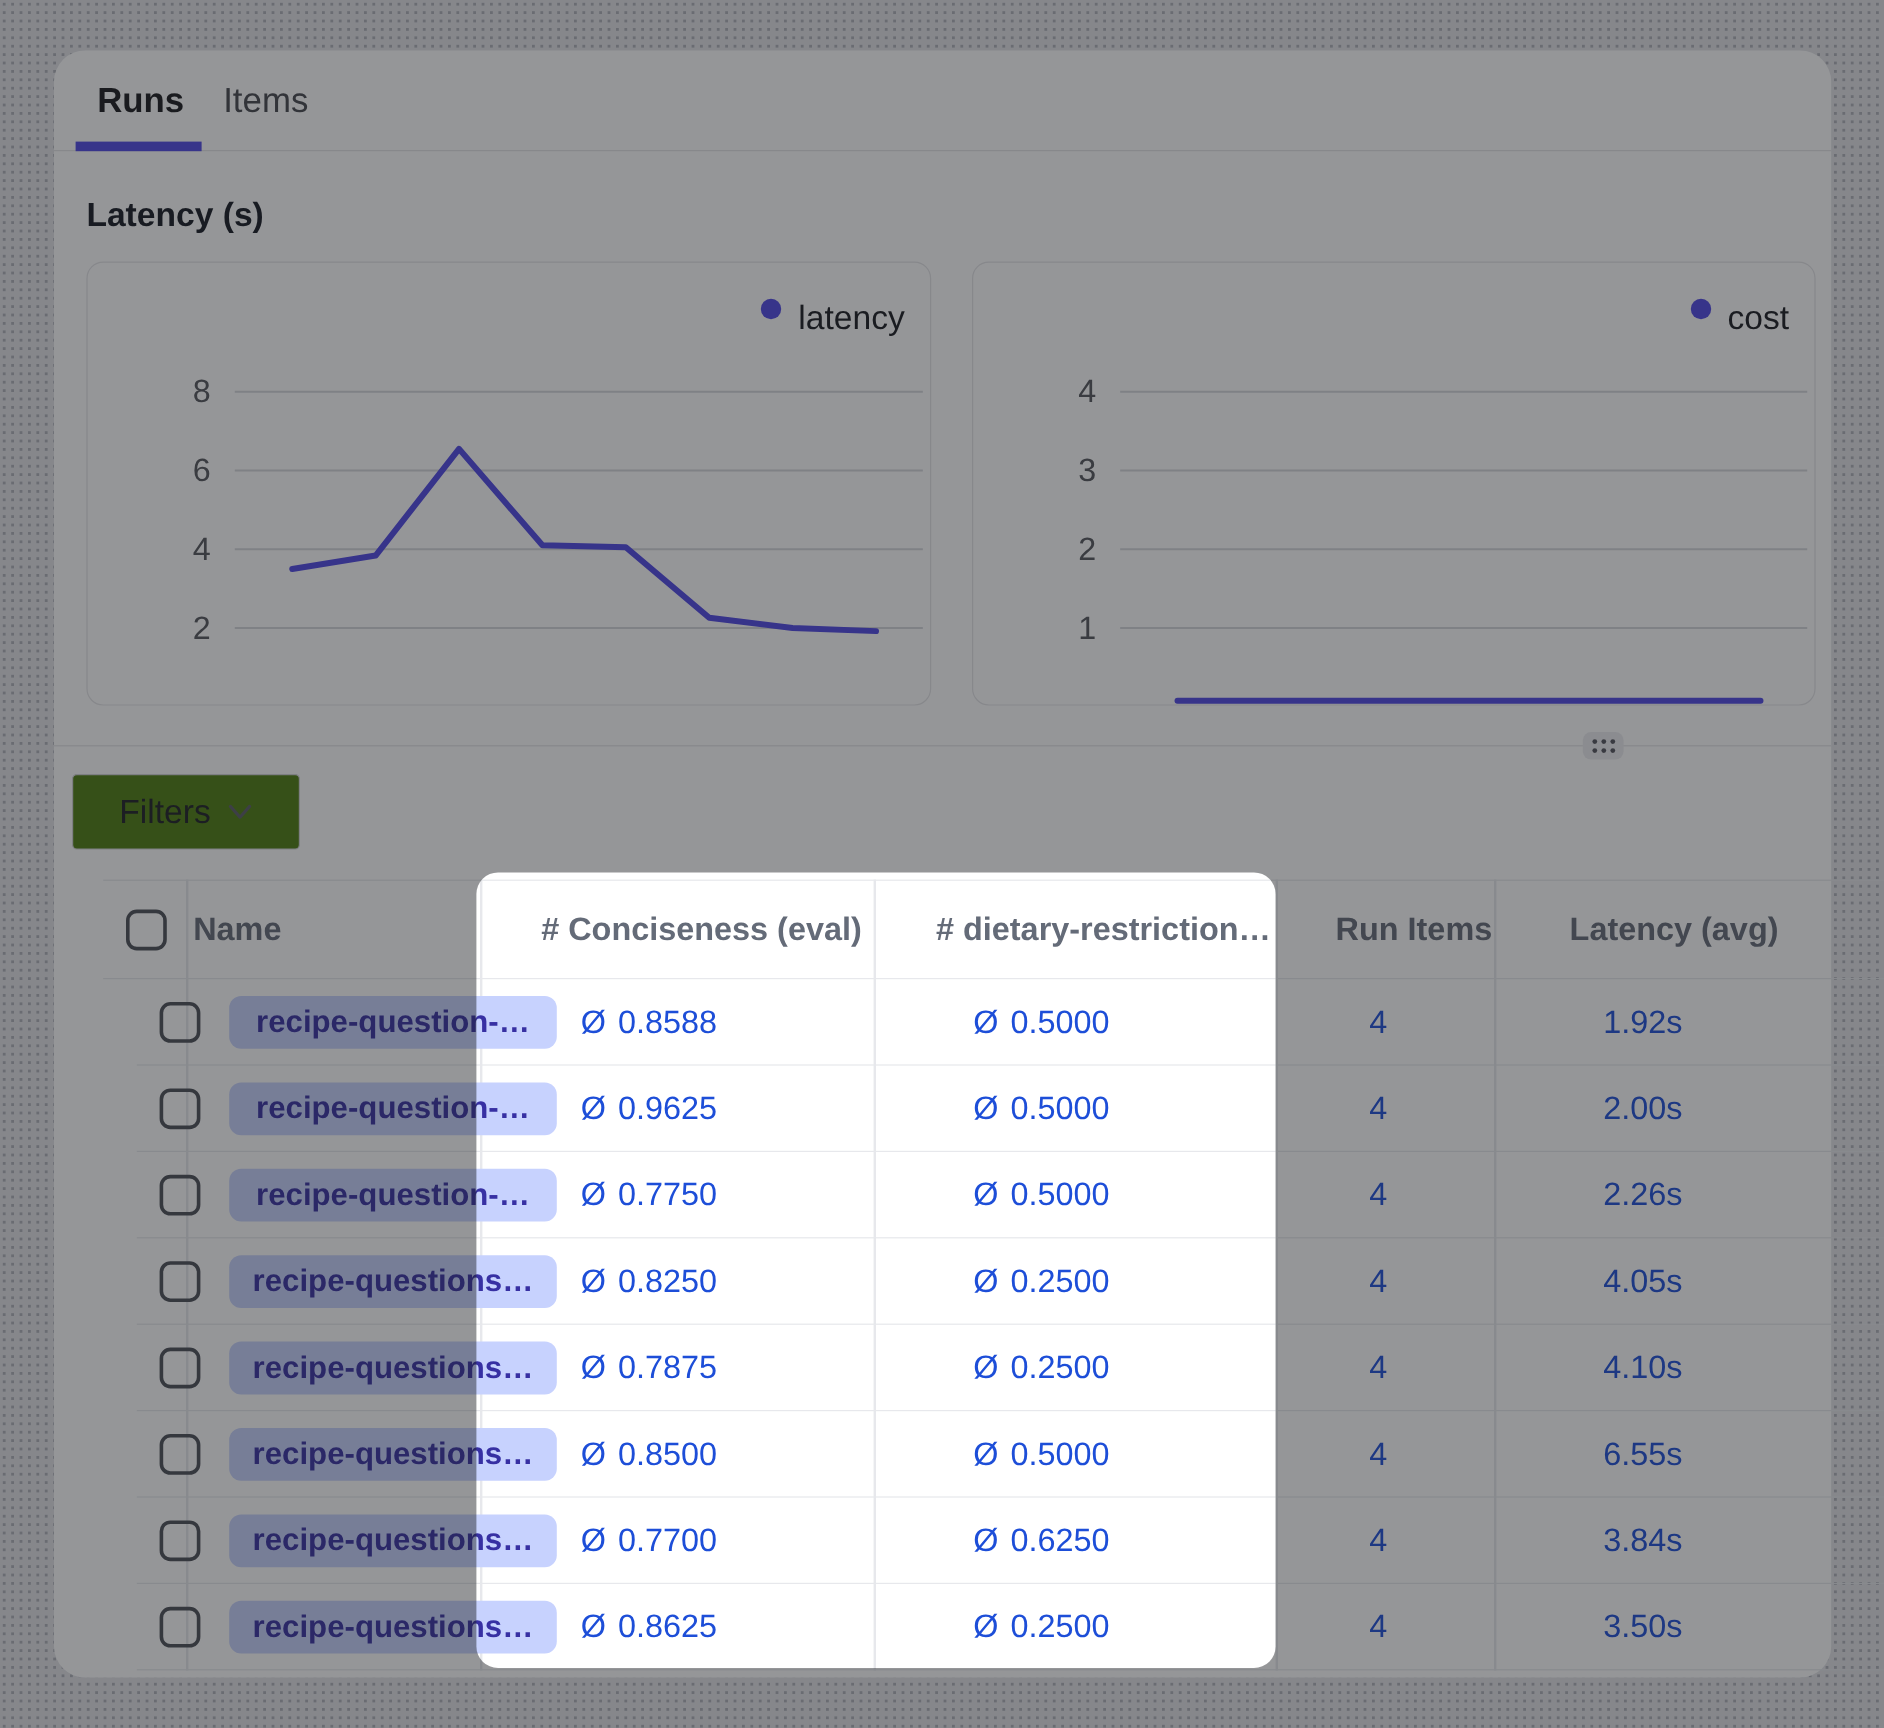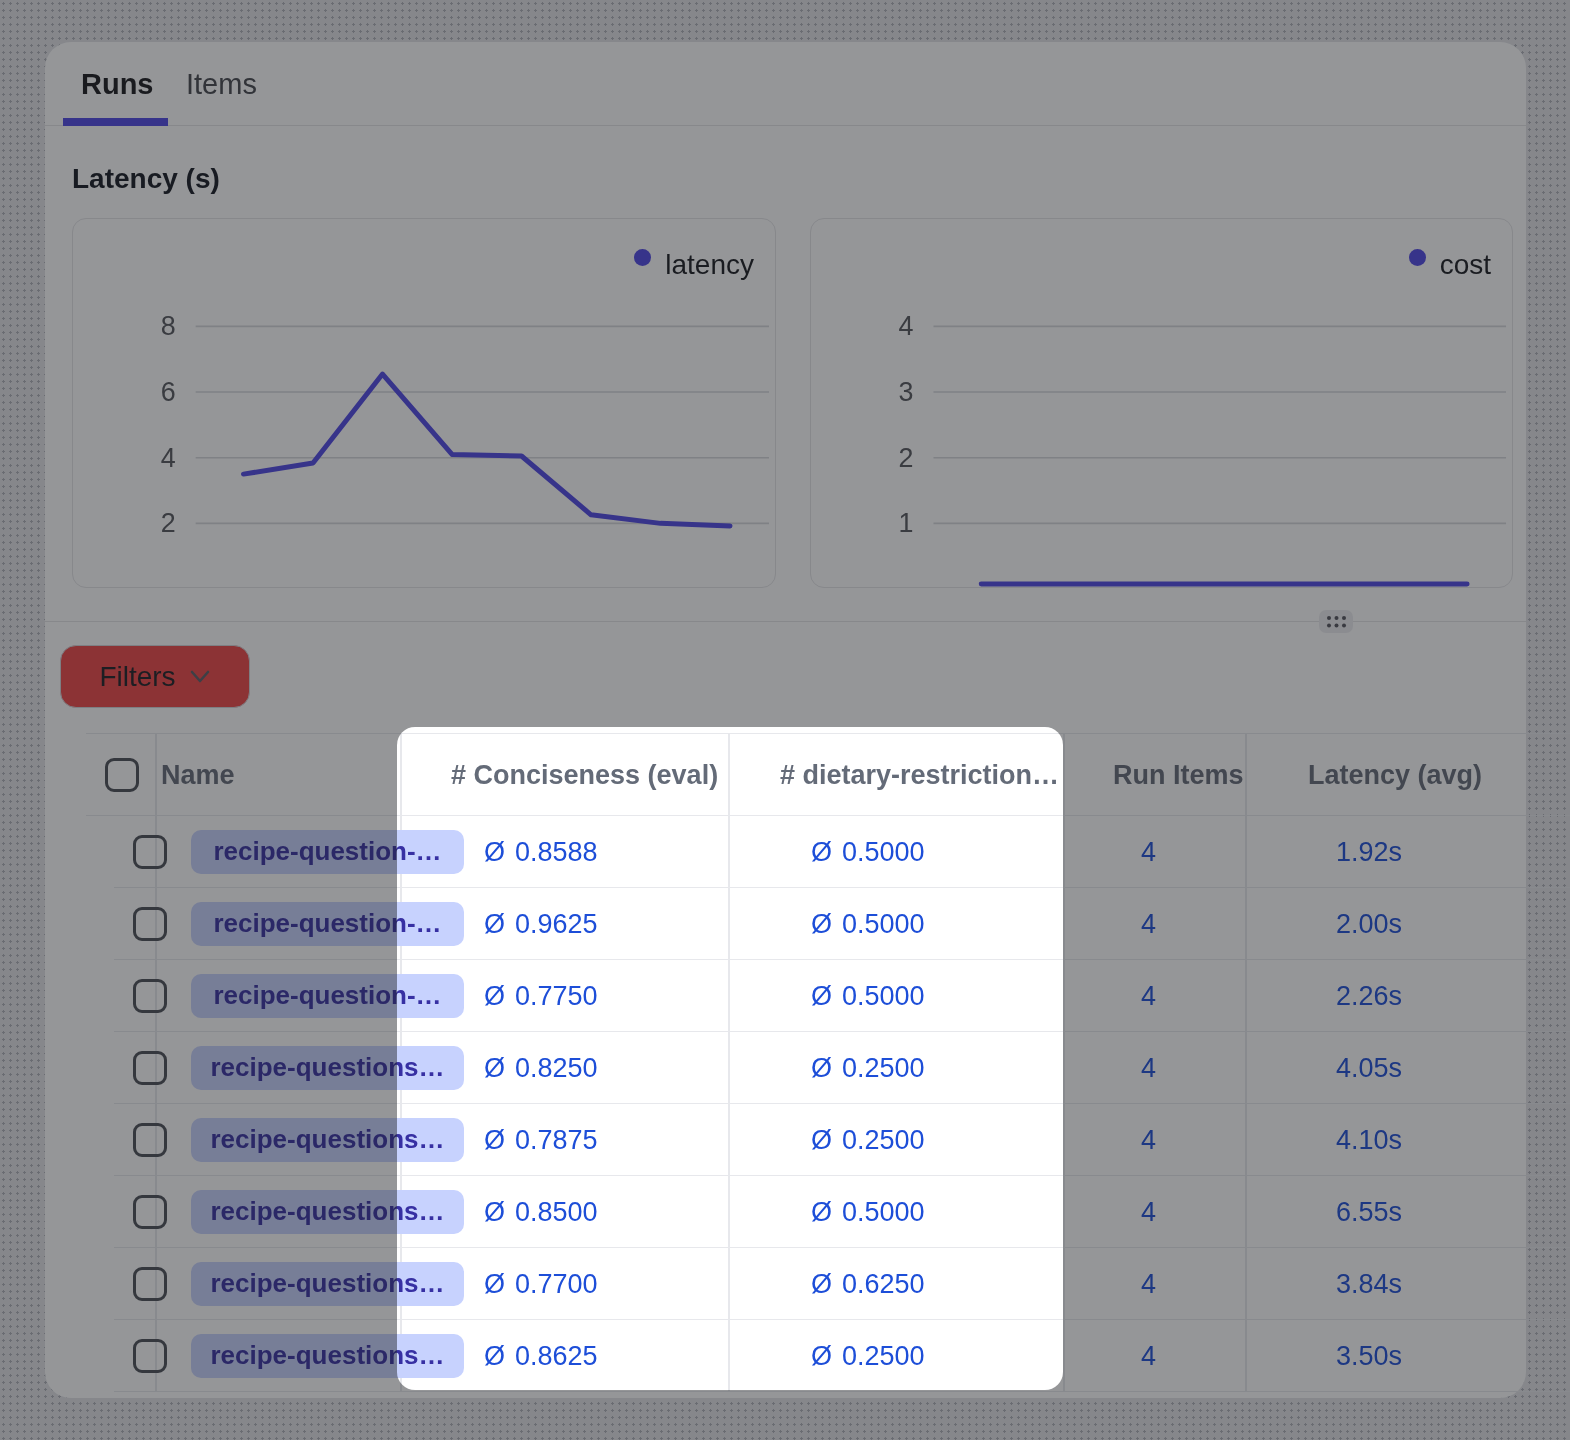--- a/index.html
+++ b/index.html
@@ -29,22 +29,22 @@
   #chart-1 { left:765px; width:703px; }
   .chart-card svg { position:absolute; left:0; top:0; width:100%; height:100%; }
   svg text { font-family:"Liberation Sans","DejaVu Sans",sans-serif; }
   .legend { position:absolute; top:30px; right:21px; height:24px; display:flex; gap:14px; font-size:28px; color:#181a1f; }
   .legend-dot { width:17px; height:17px; border-radius:50%; background:var(--accent); }
   .section-divider { position:absolute; left:0; top:579px; width:100%; border-top:1.5px solid var(--border); }
   .drag-handle { position:absolute; left:1274px; top:568px; width:34px; height:23px; background:#ededf0; border-radius:7px; cursor:grab; }
   .drag-dots { position:absolute; left:7.5px; top:5.5px; width:4.5px; height:4.5px; border-radius:50%; background:#52525b;
     box-shadow:7.5px 0 0 #52525b, 15px 0 0 #52525b, 0 7.5px 0 #52525b, 7.5px 7.5px 0 #52525b, 15px 7.5px 0 #52525b; }
   
-  .filters-btn { position:absolute; left:15px; top:603px; width:190px; height:63px; background:#ef4444;
-    border:1.5px solid #d4d4d8; border-radius:16px; display:flex; align-items:center; justify-content:center; gap:13px;
+  .filters-btn { position:absolute; left:15px; top:603px; width:190px; height:63px; background:#4d7c0f;
+    border:1.5px solid #d4d4d8; border-radius:4px; display:flex; align-items:center; justify-content:center; gap:13px;
     font-size:28px; font-weight:500; color:#1b1d22; cursor:pointer; }
   
   .table { position:absolute; left:0; top:691px; width:1564px; height:659px;padding-left:41px; }
   .thead { position:relative; height:83px; border-top:1.5px solid var(--row-border); border-bottom:1.5px solid var(--row-border); }
   .trow { position:relative; height:72px; border-bottom:1.5px solid var(--row-border);margin-left:28px; }
   .col-sep { position:absolute; top:0; height:659px; width:1.5px; background:var(--row-border); }
   .cell { position:absolute; top:50%; transform:translateY(-50%); white-space:nowrap; }
   .hcell { font-size:27px; font-weight:600; color:#646b78; }
   .vcell { font-size:27px; color:#1d4ed8; }
   .c-select { left:19px; } .c-name { left:75px; } .c-conc { left:370px; }

